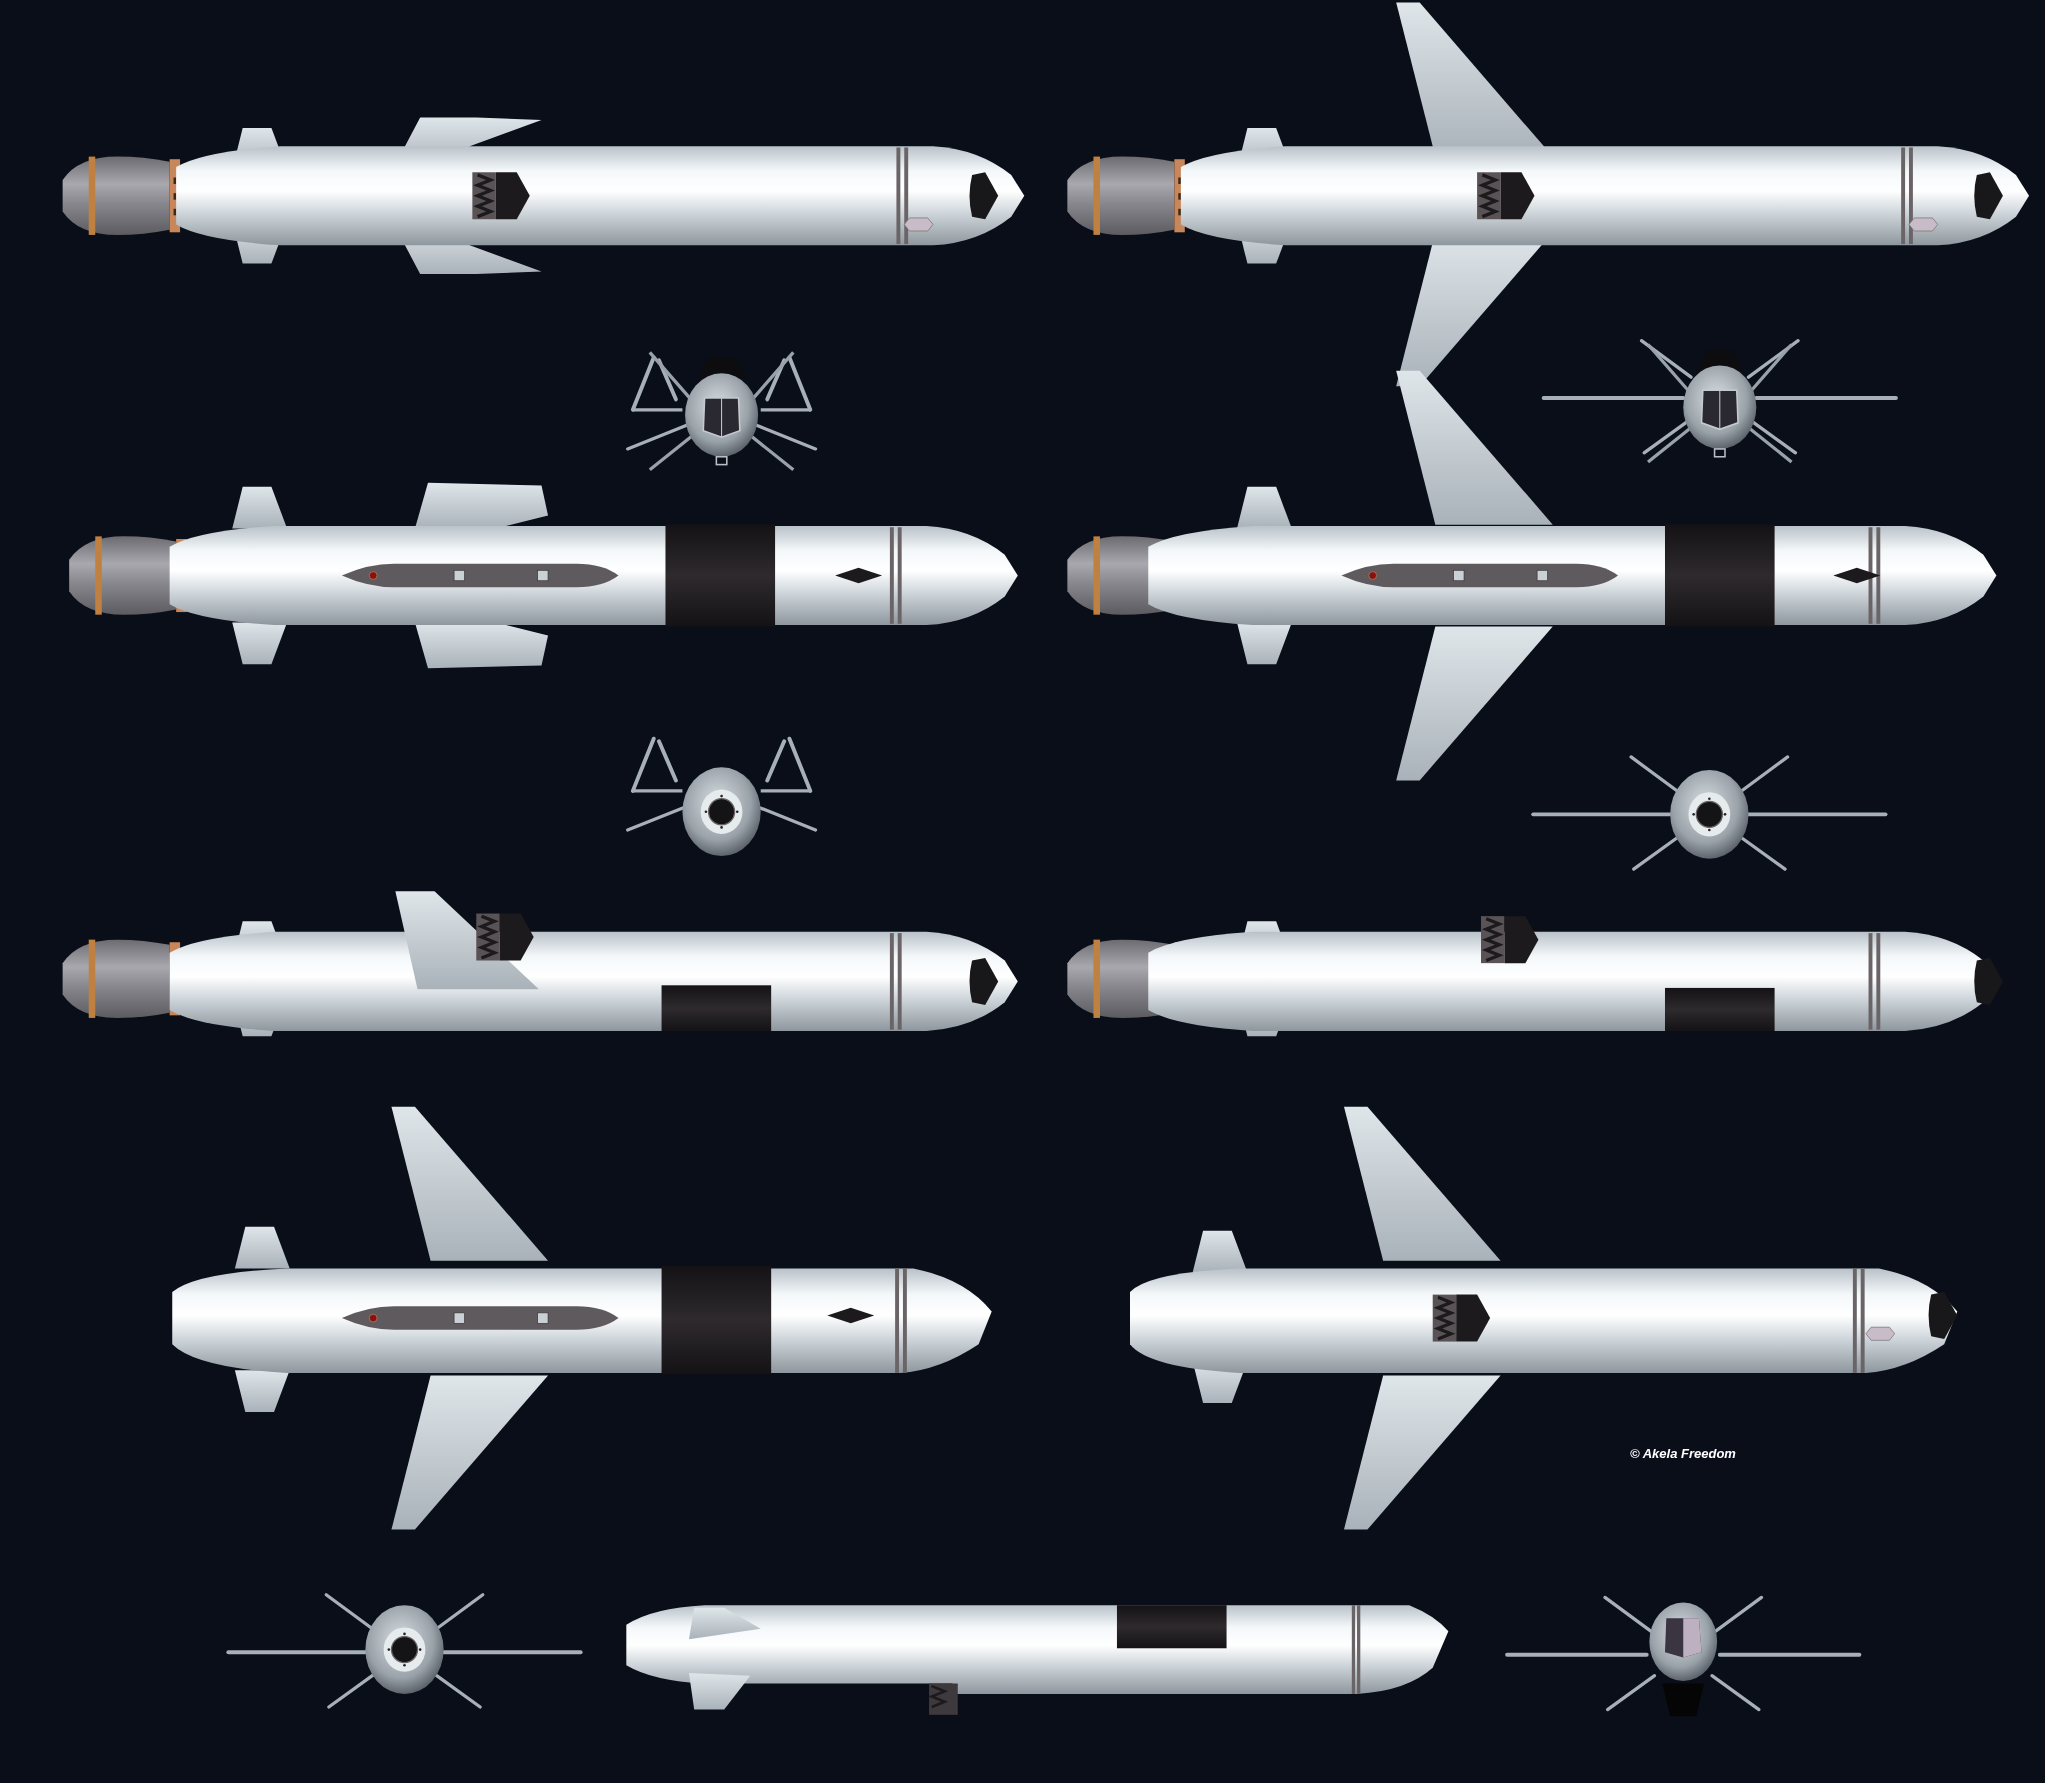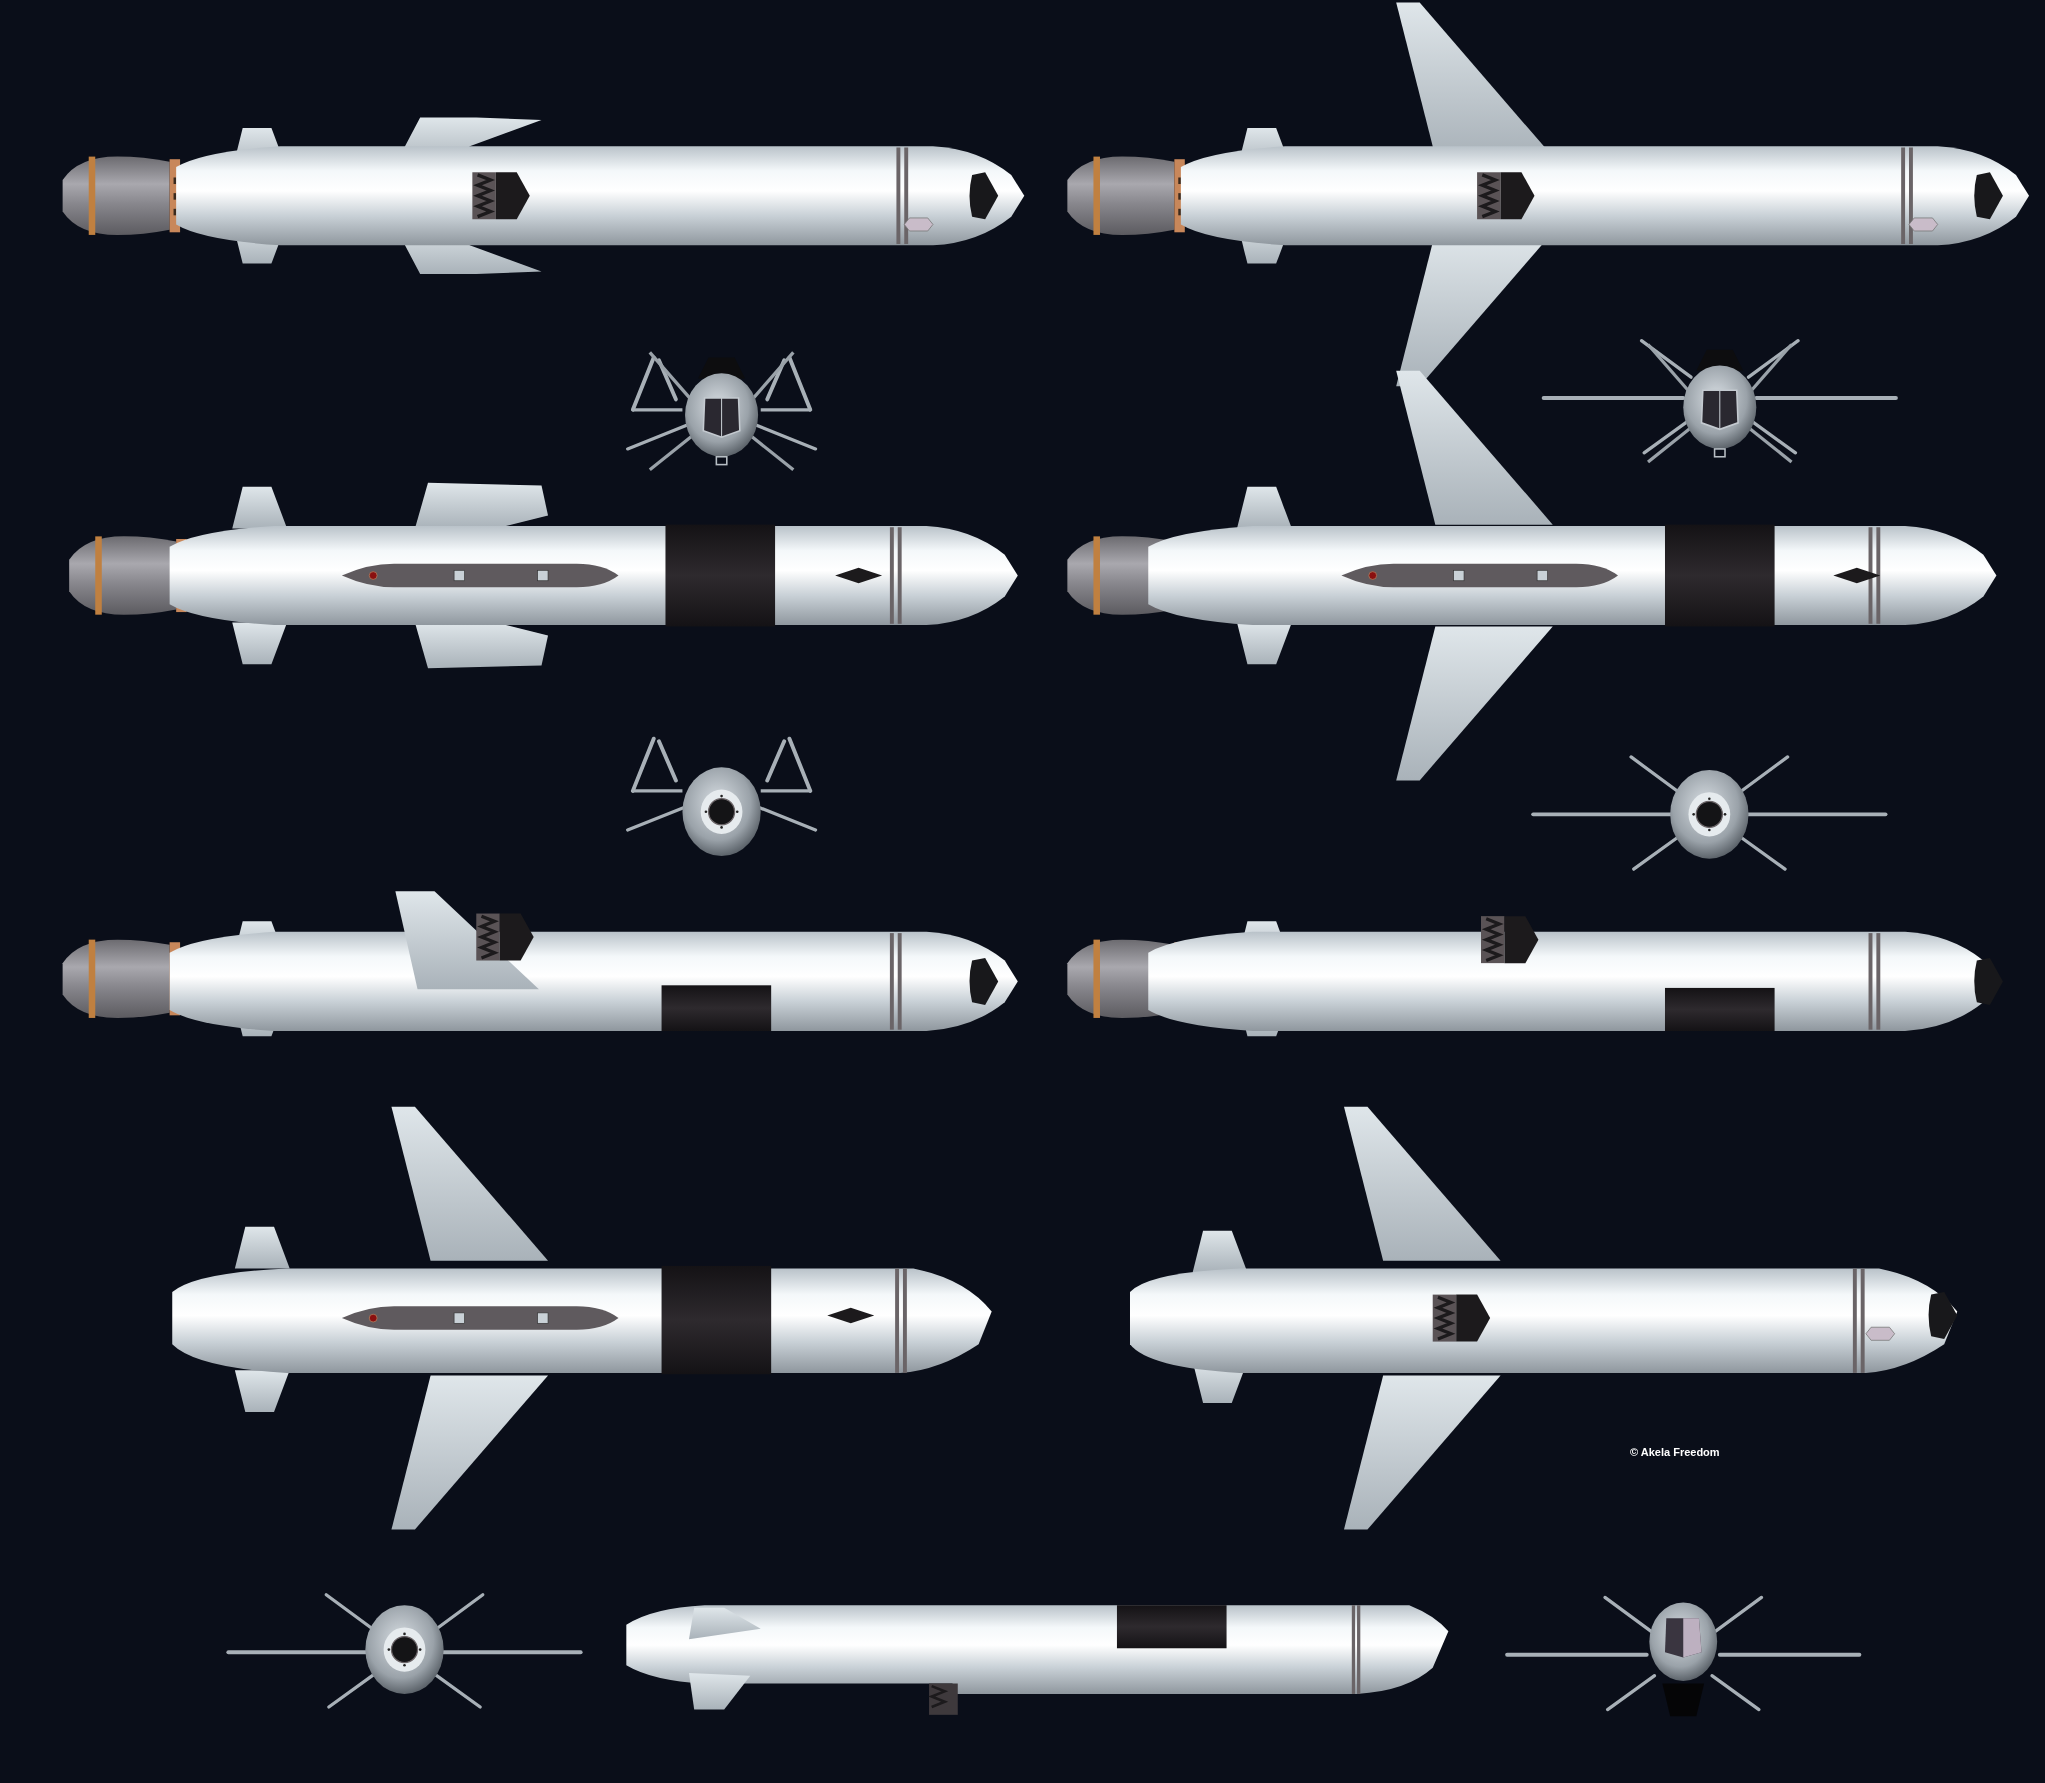--- a/index.html
+++ b/index.html
@@ -2,22 +2,22 @@
 <html style="font-size:7.6px"><head>
 <meta charset="utf-8">
 <style>
   html, body { margin: 0; padding: 0; background: #0a0e19; }
   body { width: 2046px; height: 1784px; overflow: hidden; position: relative; }
   #sheet { position: absolute; left: 0; top: 0; width: 2046px; height: 1784px; }
   .copyright {
     position: absolute;
     left: 1630px; top: 1446px;
     font-family: "Liberation Sans", sans-serif;
-    font-weight: bold; 
-    font-size: 11px; color: #ffffff;
+    font-weight: bold; font-style: italic;
+    font-size: 13px; color: #ffffff;
     white-space: nowrap;
   }
 </style>
 </head>
 <body>
 
 <svg id="sheet" viewBox="0 0 1568 1367" preserveAspectRatio="none" xmlns="http://www.w3.org/2000/svg">
   <defs>
     <linearGradient id="bodyV" x1="0" y1="0" x2="0" y2="1">
       <stop offset="0" stop-color="#b9c2c9"></stop>

